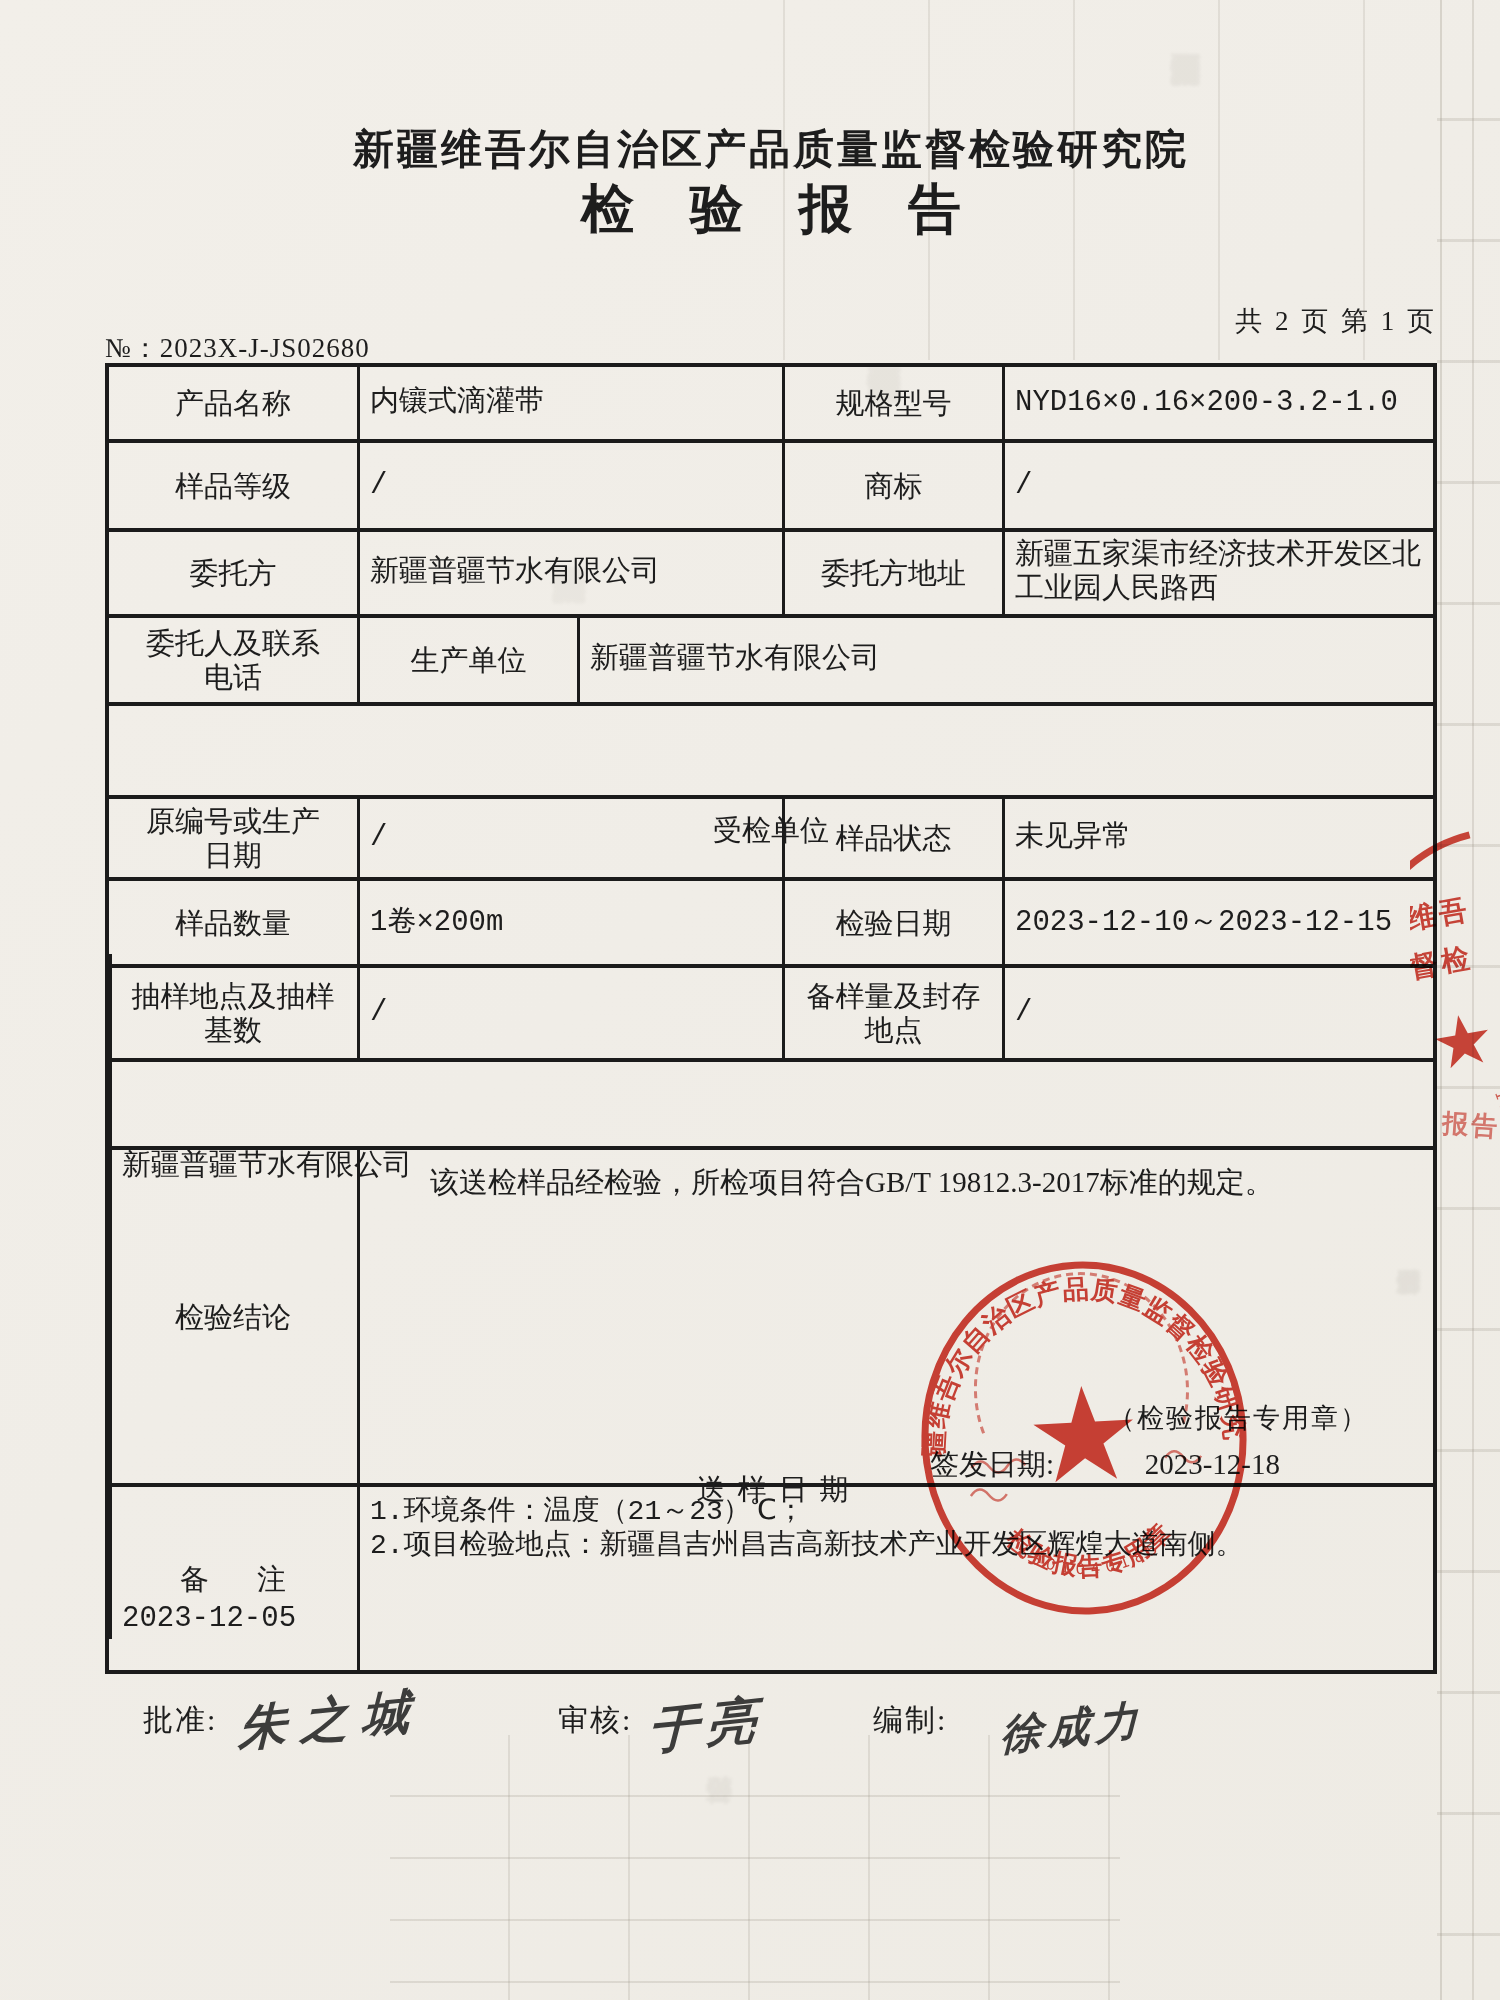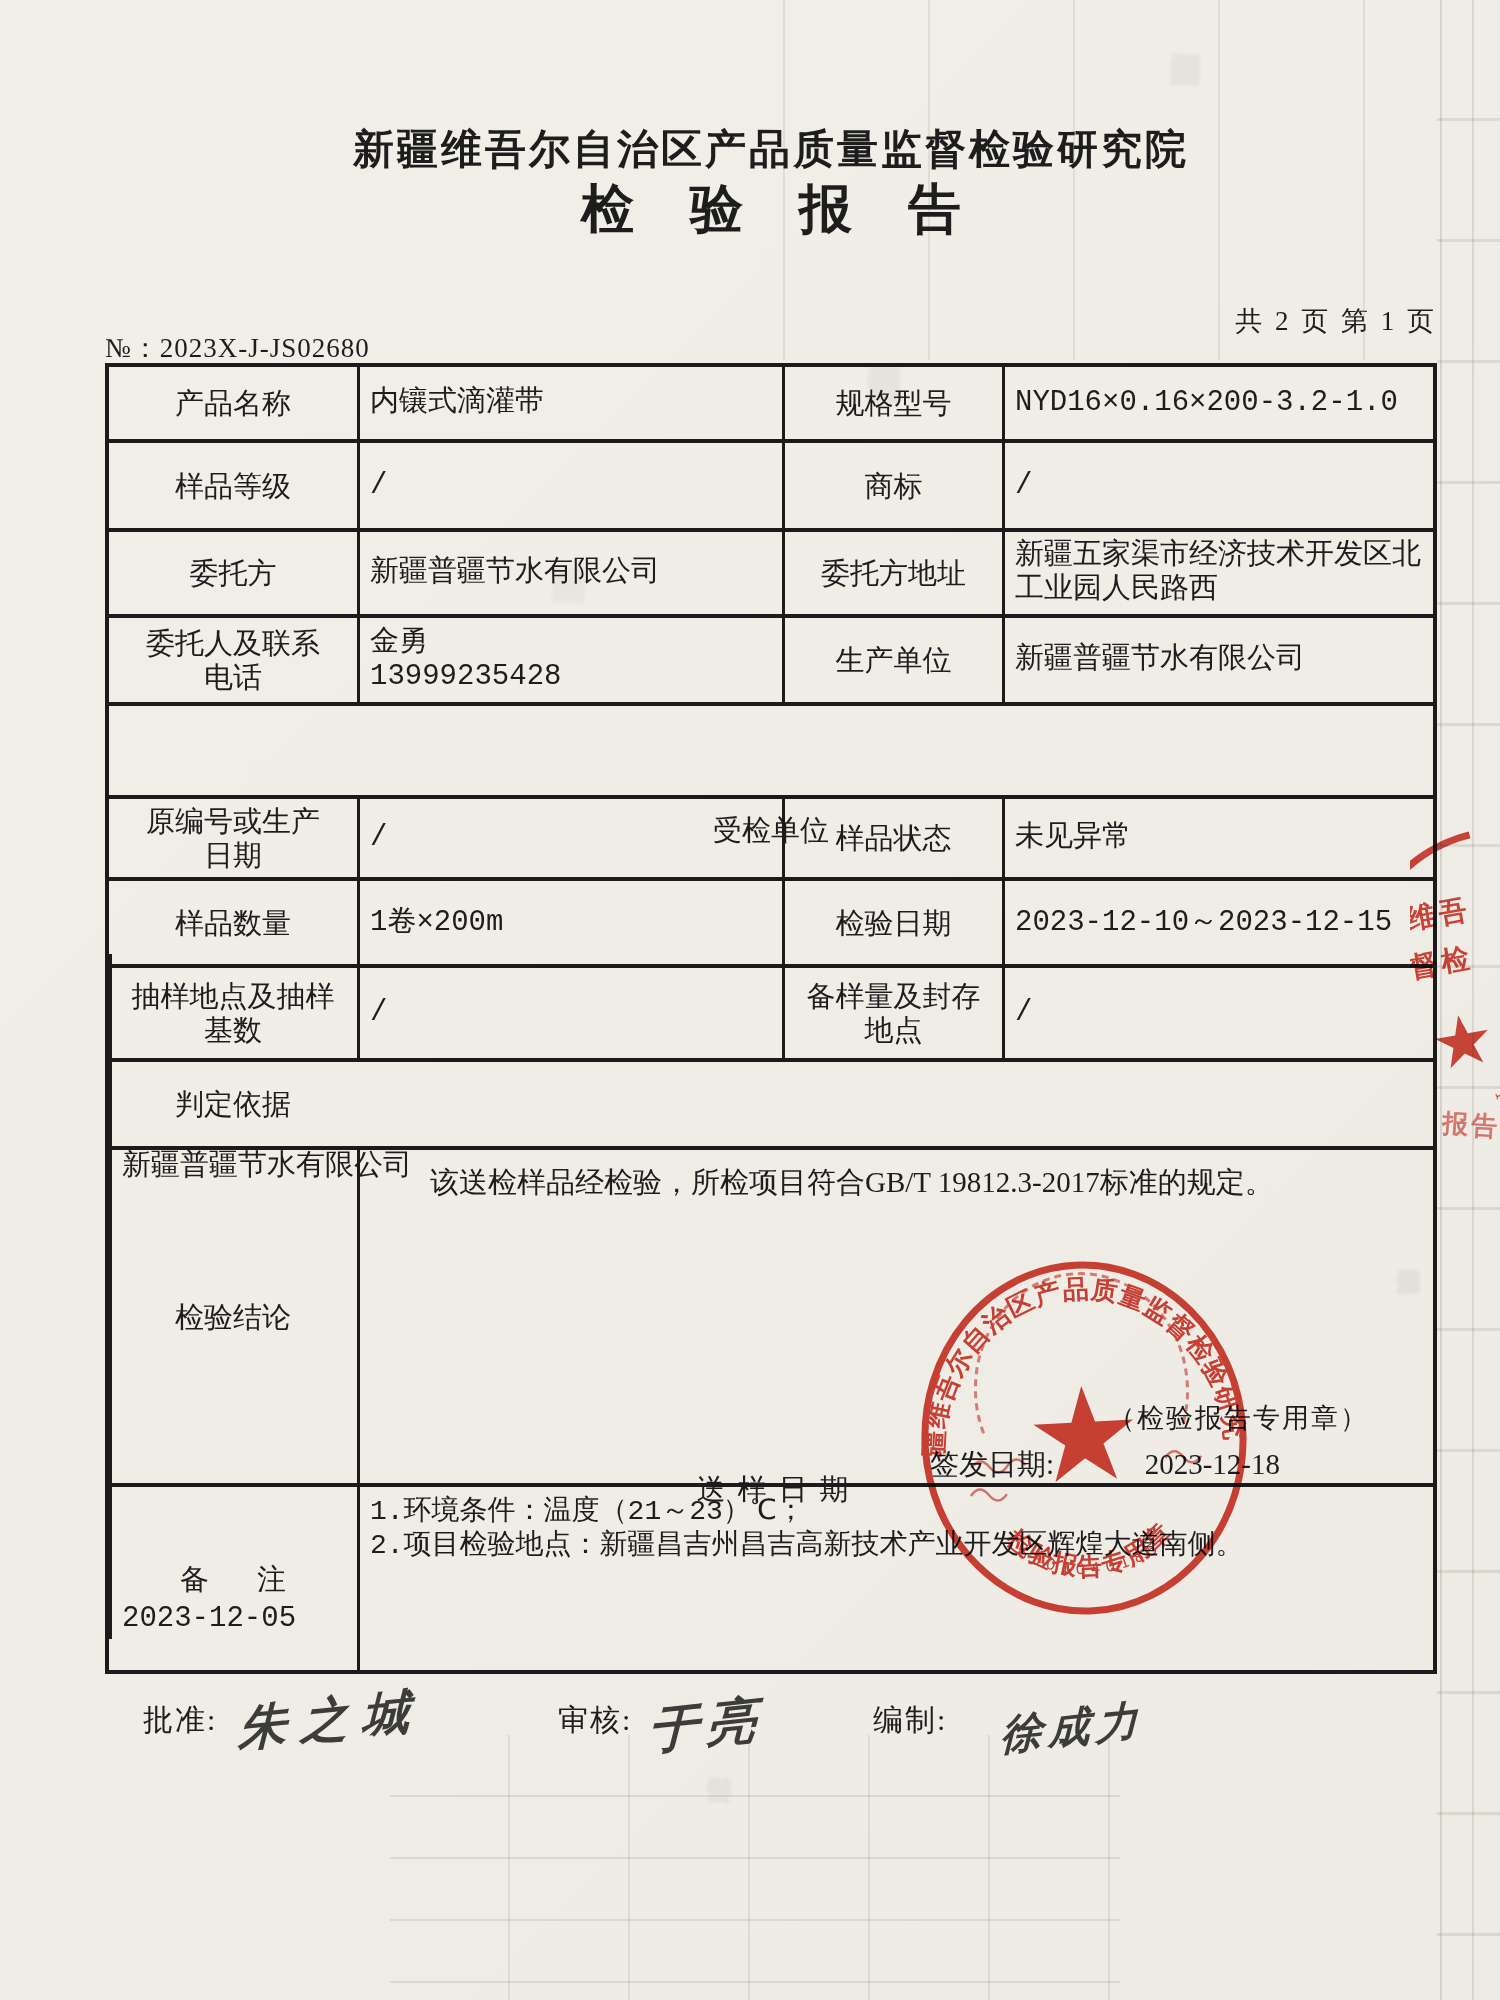--- a/index.html
+++ b/index.html
@@ -92,22 +92,20 @@
       <div class="cell lab">委托方</div>
       <div class="cell val v1 bl">新疆普疆节水有限公司</div>
       <div class="cell lab2 bl">委托方地址</div>
       <div class="cell val v2 bl" style="line-height:34px;">新疆五家渠市经济技术开发区北
 工业园人民路西</div>
     </div>
 
     <div class="row" style="height:88px;">
       <div class="cell lab" style="line-height:34px;">委托人及联系
 电话</div>
-      <div class="cell val v1 bl" style="line-height:34px;">金勇
-13999235428</div>
       <div class="cell lab2 bl">生产单位</div>
       <div class="cell val v2 bl">新疆普疆节水有限公司</div>
     </div>
 
     <div class="row" style="height:93px;flex-direction:column;">
       <div class="cell lab">受检单位</div>
       <div class="cell val v1 bl">新疆普疆节水有限公司</div>
       <div class="cell lab2 bl spaced">送样日期</div>
       <div class="cell val v2 bl">2023-12-05</div>
     </div>
@@ -130,21 +128,20 @@
     <div class="row" style="height:94px;">
       <div class="cell lab" style="line-height:34px;">抽样地点及抽样
 基数</div>
       <div class="cell val v1 bl">/</div>
       <div class="cell lab2 bl" style="line-height:34px;">备样量及封存
 地点</div>
       <div class="cell val v2 bl">/</div>
     </div>
 
     <div class="row" style="height:88px;">
-      <div class="cell lab">判定依据</div>
     </div>
 
     <div class="row" style="height:337px;">
       <div class="cell lab">检验结论</div>
       <div class="cell bl free" style="flex:1 1 auto;">
         <div class="conclusion-text">该送检样品经检验，所检项目符合GB/T 19812.3-2017标准的规定。</div>
         <div class="seal-note">（检验报告专用章）</div>
         <div class="issue-line">
           <span>签发日期:</span>
           <span style="padding-right:12px;">2023-12-18</span>

